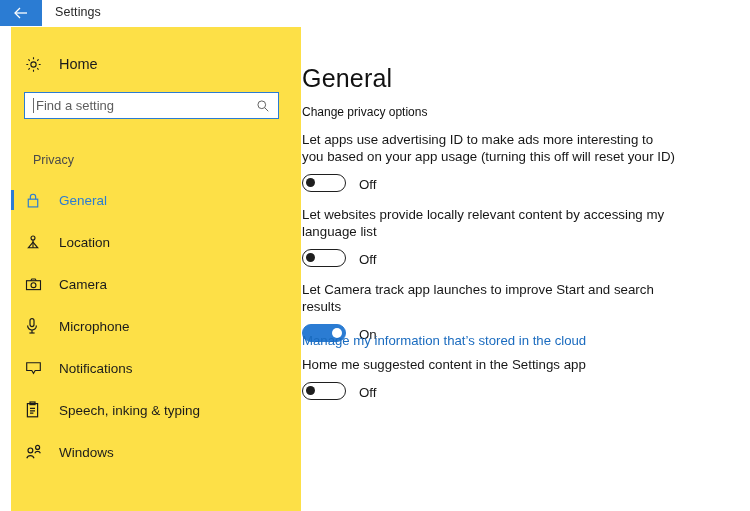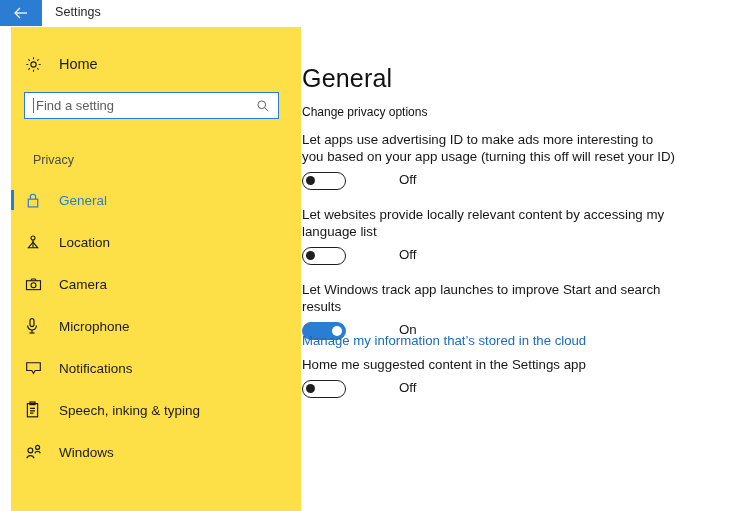--- a/index.html
+++ b/index.html
@@ -163,23 +163,22 @@
   }
   .setting-label {
     font-size: 13.3px;
     line-height: 17px;
     color: #171717;
     max-width: 375px;
     margin-bottom: 7px;
   }
   .toggle-row {
     display: flex;
-    align-items: flex-start;
+    align-items: flex-end;
     height: 20px;
-    gap: 40px;
   }
   .toggle {
     width: 44px;
     height: 18px;
     border-radius: 9px;
     box-sizing: border-box;
     position: relative;
     flex: none;
   }
   .toggle.off {
@@ -392,21 +391,21 @@
       <div class="setting-label">Let websites provide locally relevant content by accessing my language list</div>
       <div class="toggle-row">
         <div class="toggle off">
           <span class="knob"></span>
         </div>
         <span class="toggle-state">Off</span>
       </div>
     </div>
 
     <div class="setting">
-      <div class="setting-label">Let Windows track app launches to improve Start and search results</div>
+      <div class="setting-label">Let Camera track app launches to improve Start and search results</div>
       <div class="toggle-row">
         <div class="toggle on">
           <span class="knob"></span>
         </div>
         <span class="toggle-state">On</span>
       </div>
     </div>
 
     <div class="setting">
       <div class="setting-label">Home me suggested content in the Settings app</div>

